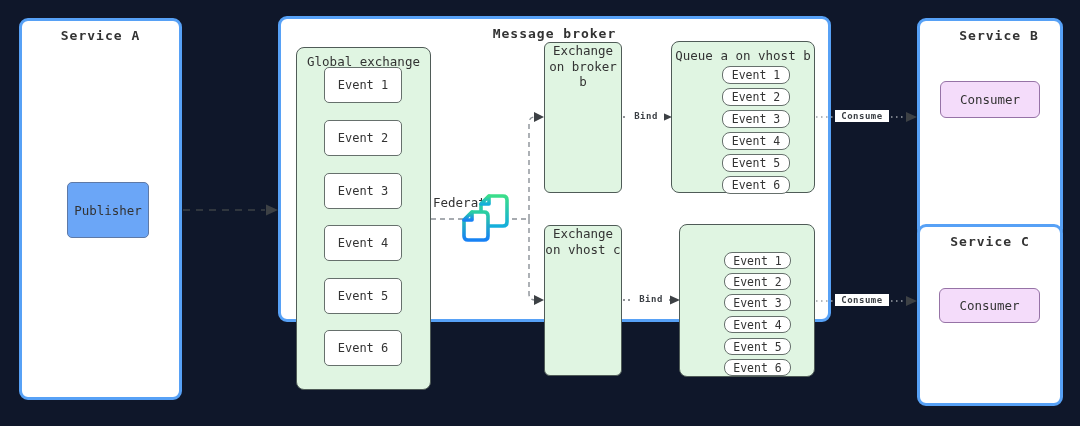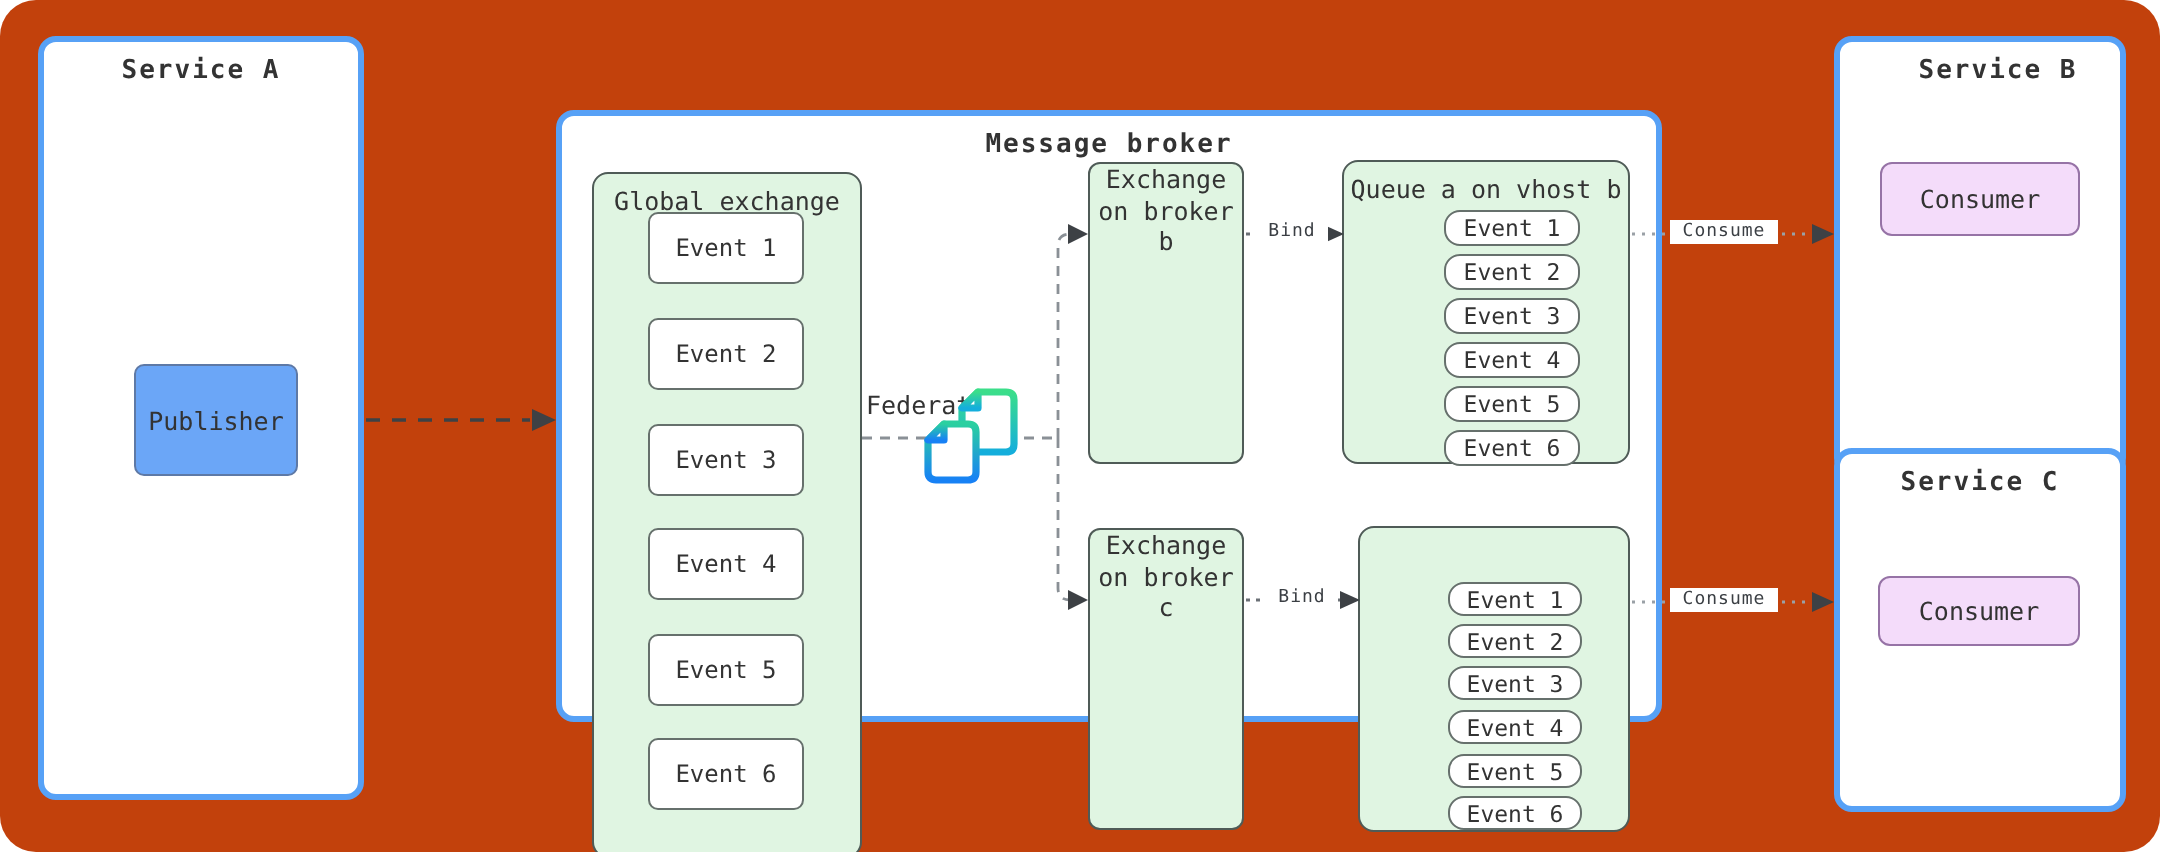--- a/index.html
+++ b/index.html
@@ -11,23 +11,23 @@
     --publisher-border:#5E79A6;
     --consumer-fill:#F4DCFA;
     --consumer-border:#9673A6;
     --connector:#3D4145;
     --connector-light:#8A9096;
     --text:#333333;
   }
   *{box-sizing:border-box;margin:0;padding:0;}
   body{background:#ffffff;}
   .canvas{
-    position:relative;width:1080px;height:426px;background:#c2410c;
+    position:relative;width:1080px;height:426px;background:#0f172a;
     font-family:"DejaVu Sans Mono","Liberation Mono",monospace;
-    color:var(--text);overflow:hidden;border-radius:18px;
+    color:var(--text);overflow:hidden;
   }
   .service{
     position:absolute;background:#fff;border:3px solid var(--service-border);
     border-radius:9px;z-index:1;
   }
   .svc-title{
     text-align:center;font-weight:bold;font-size:13px;padding-top:7px;
     letter-spacing:1px;
   }
   .node{position:absolute;border-radius:5px;}
@@ -51,21 +51,21 @@
     position:absolute;background:#fff;border:1.3px solid var(--event-border);
     border-radius:5px;display:flex;align-items:center;justify-content:center;
     font-size:12px;
   }
   .event.pill{border-radius:8px;font-size:11.5px;}
   .exchange{
     display:flex;align-items:flex-start;justify-content:center;text-align:center;
     font-size:12.5px;line-height:1.25;border-radius:6px;
   }
   .edge-label{
-    position:absolute;z-index:3;background:#fff;font-weight:normal;font-size:9px;
+    position:absolute;z-index:3;background:#fff;font-weight:bold;font-size:9px;
     text-align:center;padding:1px 2px;color:#3b3f44;letter-spacing:0.5px;
   }
   .federate-label{
     position:absolute;z-index:3;background:#fff;font-size:12.5px;color:var(--text);
   }
   .wires{position:absolute;left:0;top:0;z-index:2;pointer-events:none;}
   .fedicon{position:absolute;z-index:4;}
 </style>
 </head>
 <body>
@@ -92,21 +92,21 @@
     <polygon points="917,301 906,296 906,306" fill="var(--connector)"></polygon>
   </svg>
 
   <div class="service" style="left:19px;top:18px;width:163px;height:382px;">
     <div class="svc-title">Service A</div>
     <div class="node publisher" style="left:45px;top:161px;width:82px;height:56px;">
       <span>Publisher</span>
     </div>
   </div>
 
-  <div class="service" style="left:278px;top:16px;width:553px;height:306px;margin-top:39px;">
+  <div class="service" style="left:278px;top:16px;width:553px;height:306px;">
     <div class="svc-title">Message broker</div>
 
     <div class="greenbox" style="left:15px;top:28px;width:135px;height:343px;">
       <div class="gx-title">Global exchange</div>
       <div class="event" style="left:27px;top:19px;width:78px;height:36px;">
           <span>Event 1</span>
         </div>
       <div class="event" style="left:27px;top:72px;width:78px;height:36px;">
           <span>Event 2</span>
         </div>
@@ -127,21 +127,21 @@
     <div class="greenbox exchange" style="left:263px;top:23px;width:78px;height:151px;">
       <div>
         <div>Exchange</div>
         <div>on broker b</div>
       </div>
     </div>
 
     <div class="greenbox exchange" style="left:263px;top:206px;width:78px;height:151px;">
       <div>
         <div>Exchange</div>
-        <div>on broker c</div>
+        <div>on vhost c</div>
       </div>
     </div>
 
     <div class="greenbox" style="left:390px;top:22px;width:144px;height:152px;">
       <div class="q-title">Queue a on vhost b</div>
       <div class="event pill" style="left:50px;top:24px;width:68px;height:18px;">
           <span>Event 1</span>
         </div>
       <div class="event pill" style="left:50px;top:46px;width:68px;height:18px;">
           <span>Event 2</span>

